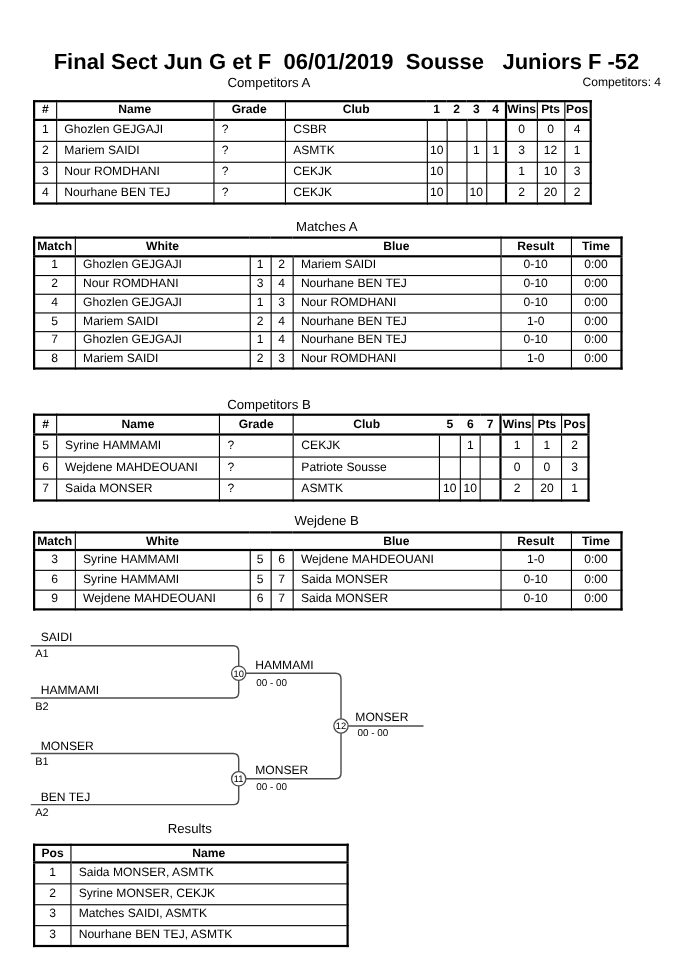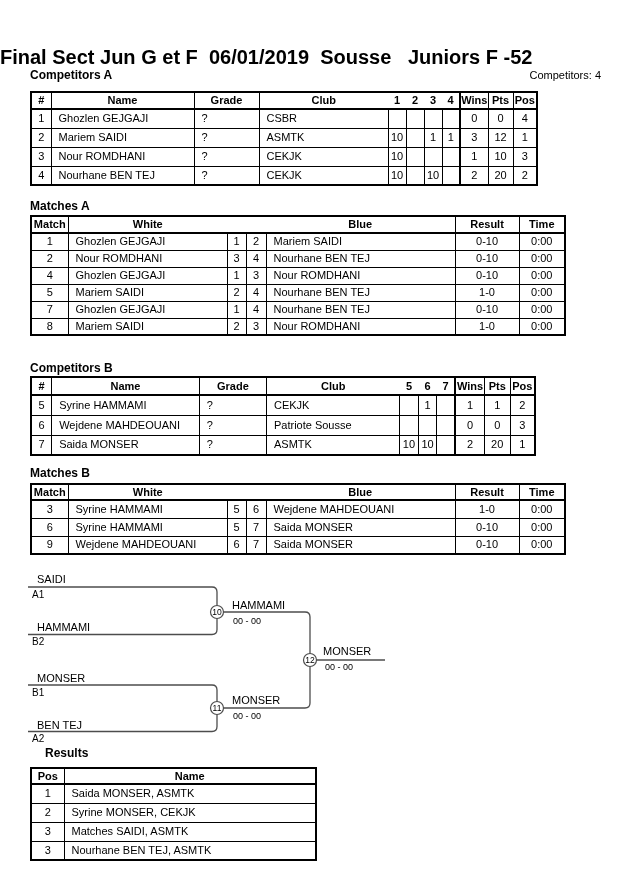--- a/index.html
+++ b/index.html
@@ -2,28 +2,28 @@
 <html><head>
 <meta charset="utf-8">
 <style>
   html,body{margin:0;padding:0}
   body{
     width:630px;height:891px;position:relative;background:#fff;color:#000;
     font-family:"Liberation Sans", sans-serif;overflow:hidden;
   }
   .title{
     position:absolute;top:47px;left:0;width:630px;margin:0;
-    font-size:20px;font-weight:bold;white-space:pre;line-height:20px;
+    font-size:20px;font-weight:bold;text-align:center;white-space:pre;line-height:20px;
   }
-  .sechead{position:absolute;font-size:12px;font-weight:bold;line-height:12px}
+  .sechead{position:absolute;font-size:12px;font-weight:normal;text-align:center;line-height:12px}
   .h-compA{top:69px;left:30px;width:429px}
   .h-matA{top:200px;left:30px;width:534px}
   .h-compB{top:362px;left:30px;width:429px}
   .h-matB{top:467px;left:30px;width:534px}
-  .h-res{top:747px;left:45px;width:285px}
+  .h-res{top:747px;left:30px;width:285px}
   .count{position:absolute;top:69px;left:401px;width:200px;text-align:right;font-size:11px;line-height:12px}
 
   table.tbl{
     position:absolute;border-collapse:collapse;table-layout:fixed;background:#fff;
     border:2px solid #000;font-size:11px;
   }
   .tbl th,.tbl td{
     border:1px solid #000;overflow:hidden;white-space:nowrap;padding:0;
     vertical-align:middle;line-height:1;
   }
@@ -290,21 +290,21 @@
         <td class="c">10</td>
         <td class="c">10</td>
         <td class="c"></td>
         <td class="c grp">2</td>
         <td class="c">20</td>
         <td class="c">1</td>
       </tr>
     </tbody>
   </table>
 
-  <div class="sechead h-matB">Matches B</div>
+  <div class="sechead h-matB">Wejdene B</div>
 
   <table class="tbl" id="matB">
     <colgroup>
       <col style="width:37px">
         <col style="width:159px">
         <col style="width:19px">
         <col style="width:20px">
       <col style="width:189px">
         <col style="width:64px">
         <col style="width:46px">

